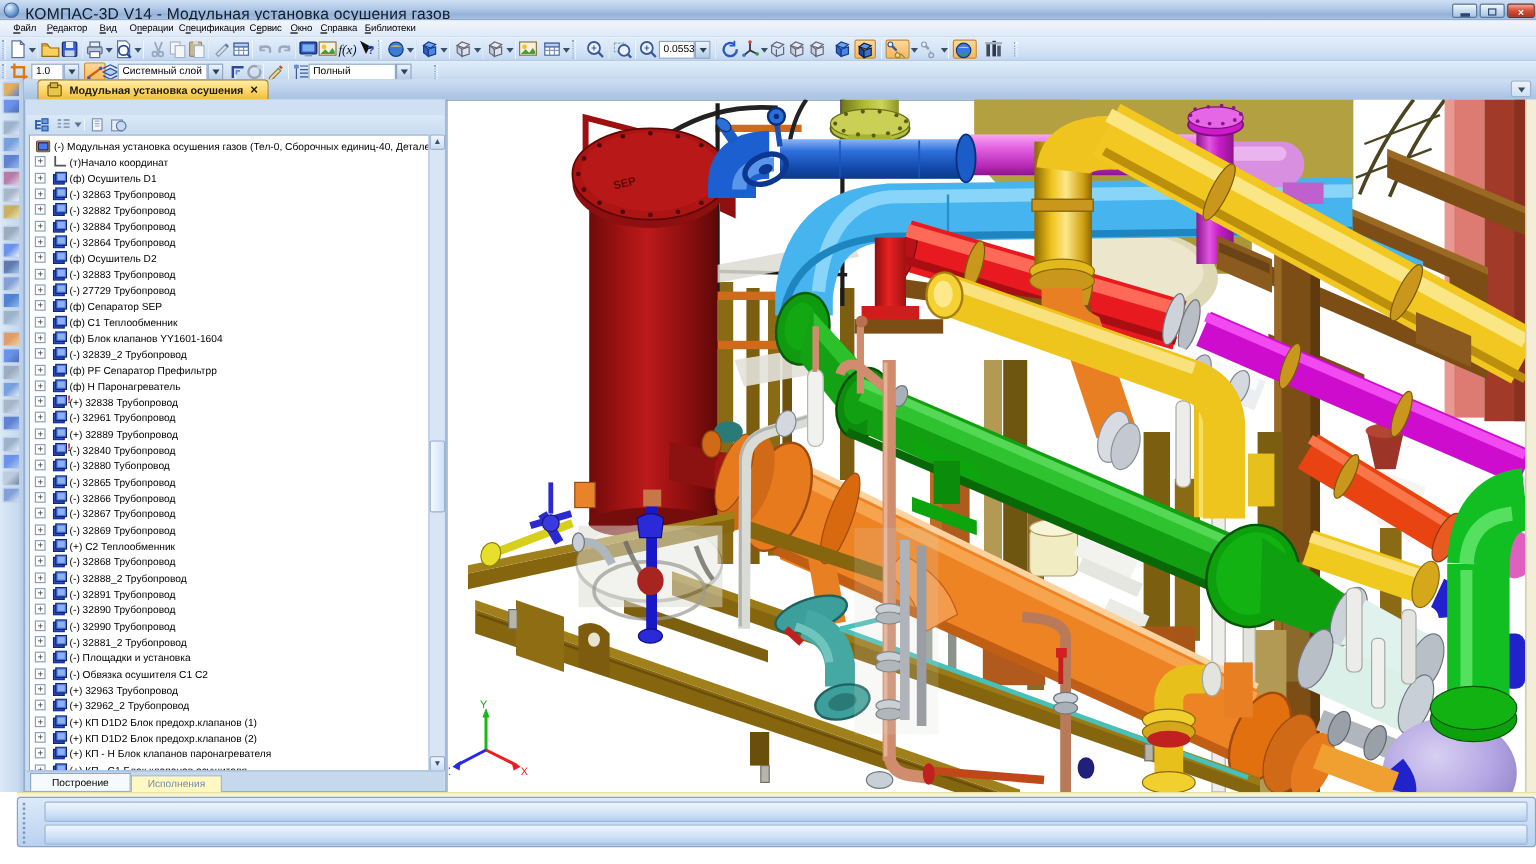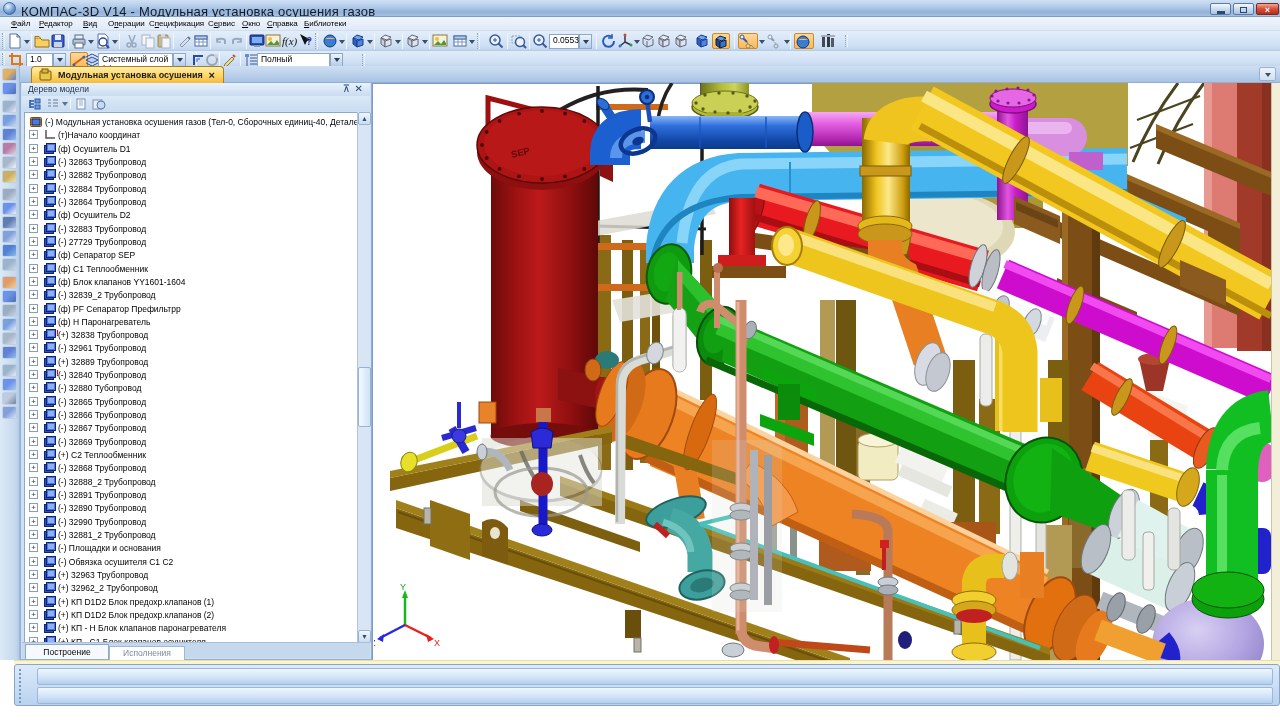--- a/index.html
+++ b/index.html
@@ -42,21 +42,21 @@
 #tptb{position:absolute;left:1px;top:13px;width:348px;height:15px;background:linear-gradient(#dce9f7,#c9dcf1);}
 #treebox{position:absolute;left:3px;top:29px;width:344px;height:531px;background:#fff;border:1px solid #8fa8c8;overflow:hidden;}
 .trow{position:absolute;left:0;width:340px;height:13.3px;font-size:8.5px;color:#000;white-space:nowrap;}
 .texp{position:absolute;left:4px;top:2px;width:9px;height:9px;background:#fff;border:1px solid #88a0c0;font-size:8px;line-height:7px;text-align:center;color:#333;}
 .tico{position:absolute;left:19px;top:1px;width:12px;height:11px;}
 .ttx{position:absolute;left:33px;top:2px;}
 #treesb{position:absolute;right:1px;top:29px;width:13px;height:531px;background:#d8e5f4;border-left:1px solid #b0c4de;}
 .sbb{position:absolute;left:0px;width:13px;height:13px;background:linear-gradient(#f0f6fd,#cadcf0);border:1px solid #98b2d2;border-radius:2px;font-size:7px;text-align:center;color:#30507a;line-height:11px;}
 #treetabs{position:absolute;left:1px;bottom:1px;width:348px;height:16px;background:#c6d8ec;border-top:1px solid #a8bedc;font-size:8.5px;}
 #ttab1{position:absolute;left:3px;top:1px;width:84px;height:15px;padding-top:2px;background:#f6fafe;border:1px solid #8fa8c8;border-bottom:none;text-align:center;color:#000;}
-#ttab2{position:absolute;left:87px;top:3px;width:76px;height:14px;padding-top:1px;background:#ffffff;border:1px solid #a0b8d4;border-bottom:none;text-align:center;color:#7a8ba0;}
+#ttab2{position:absolute;left:87px;top:3px;width:76px;height:14px;padding-top:1px;background:#fef9c3;border:1px solid #a0b8d4;border-bottom:none;text-align:center;color:#7a8ba0;}
 
 #viewport{left:372px;top:83px;width:899px;height:577px;background:#fff;border-left:1px solid #7e9cbe;border-top:1px solid #7e9cbe;}
 #vsb{left:1271px;top:83px;width:9px;height:577px;background:#f2eed8;border-left:1px solid #c8c4a8;}
 
 #creamline{left:14px;top:660px;width:1266px;height:4px;background:#faf4cf;border-top:1px solid #e6dfa8;}
 #proppanel{left:14px;top:664px;width:1266px;height:42px;background:linear-gradient(#dceafa,#b9d2f0);border:1px solid #8aa4c6;border-radius:3px;}
 .pbar{position:absolute;left:22px;width:1236px;height:17px;background:linear-gradient(#eff6fd,#cfe2f6 60%,#b5cfee);border:1px solid #9db7d8;border-radius:2px;}
 #ppgrip{position:absolute;left:4px;top:4px;width:4px;height:34px;border-left:2px dotted #7a96b8;}
 #statusbar{left:0;top:707px;width:1280px;height:13px;background:#e8e4d8;border-top:1px solid #b8b4a0;font-size:8px;color:#000;}
 #statusbar span{position:absolute;left:10px;top:1px;}
@@ -463,25 +463,20 @@
 <div class="lic" style="top:238px;background:linear-gradient(135deg,#8a9ab0 45%,#c8d4e4);opacity:0.75;border:1px solid #b8cce2"></div>
 <div class="lic" style="top:252px;background:linear-gradient(135deg,#5a8ad8 45%,#eef4fc);opacity:0.75;border:1px solid #b8cce2"></div>
 <div class="lic" style="top:266px;background:linear-gradient(135deg,#9aa8bc 45%,#e0e8f2);opacity:0.75;border:1px solid #b8cce2"></div>
 <div class="lic" style="top:280px;background:linear-gradient(135deg,#3a62c8 45%,#8ab0f0);opacity:0.75;border:1px solid #b8cce2"></div>
 <div class="lic" style="top:298px;background:linear-gradient(135deg,#8aa4c0 45%,#f0f4fa);opacity:0.75;border:1px solid #b8cce2"></div>
 <div class="lic" style="top:312px;background:linear-gradient(135deg,#4a78e8 45%,#a8c4f0);opacity:0.75;border:1px solid #b8cce2"></div>
 <div class="lic" style="top:326px;background:linear-gradient(135deg,#b8c4d8 45%,#5a6a88);opacity:0.75;border:1px solid #b8cce2"></div>
 <div class="lic" style="top:340px;background:linear-gradient(135deg,#6a8ad0 45%,#dce8f8);opacity:0.75;border:1px solid #b8cce2"></div>
     </div>
   <div id="treepanel" class="abs">
-    <div id="tph">
-        <span style="position:absolute;left:6px;top:1px">Дерево модели</span>
-      <span style="position:absolute;right:20px;top:0px;color:#2a4668;font-size:10px">⊼</span>
-      <span style="position:absolute;right:7px;top:0px;color:#2a4668;font-size:10px">✕</span>
-    </div>
     <div id="tptb">
 <svg style="position:absolute;left:6px;top:2px" width="13" height="12">
           <path d="M2 2 v8 M2 3 h4 M2 6 h4 M2 9 h4" stroke="#2a5aa8" stroke-width="1.5"></path>
           <rect x="7" y="1" width="5" height="4" fill="#6a9ae0" stroke="#2a5aa8"></rect>
           <rect x="7" y="7" width="5" height="4" fill="#6a9ae0" stroke="#2a5aa8"></rect>
         </svg>
 <svg style="position:absolute;left:24px;top:2px" width="14" height="12">
           <path d="M2 2 h3 M2 5 h3 M2 8 h3 M7 2 h5 M7 5 h5 M7 8 h5" stroke="#8aa0bc" stroke-width="1.5"></path>
         </svg>
 <div class="dd" style="left:40px;top:6px;border-top-color:#5a7294"></div>
@@ -782,21 +777,21 @@
           </svg>
           <span class="ttx">(-) 32881_2 Трубопровод</span>
         </div>
 <div class="trow" style="top:428.2px">
           <span class="texp">+</span>
           <svg class="tico" width="12" height="11">
             <rect x="0.5" y="2.5" width="9" height="8" fill="#2a52c8" stroke="#10246a"></rect>
             <rect x="2.5" y="0.5" width="9" height="8" fill="#4a78e8" stroke="#10246a"></rect>
             <rect x="4" y="2" width="6" height="5" fill="#8fb0f8"></rect>
           </svg>
-          <span class="ttx">(-) Площадки и основания</span>
+          <span class="ttx">(-) Площадки и установка</span>
         </div>
 <div class="trow" style="top:441.6px">
           <span class="texp">+</span>
           <svg class="tico" width="12" height="11">
             <rect x="0.5" y="2.5" width="9" height="8" fill="#2a52c8" stroke="#10246a"></rect>
             <rect x="2.5" y="0.5" width="9" height="8" fill="#4a78e8" stroke="#10246a"></rect>
             <rect x="4" y="2" width="6" height="5" fill="#8fb0f8"></rect>
           </svg>
           <span class="ttx">(-) Обвязка осушителя C1 C2</span>
         </div>

